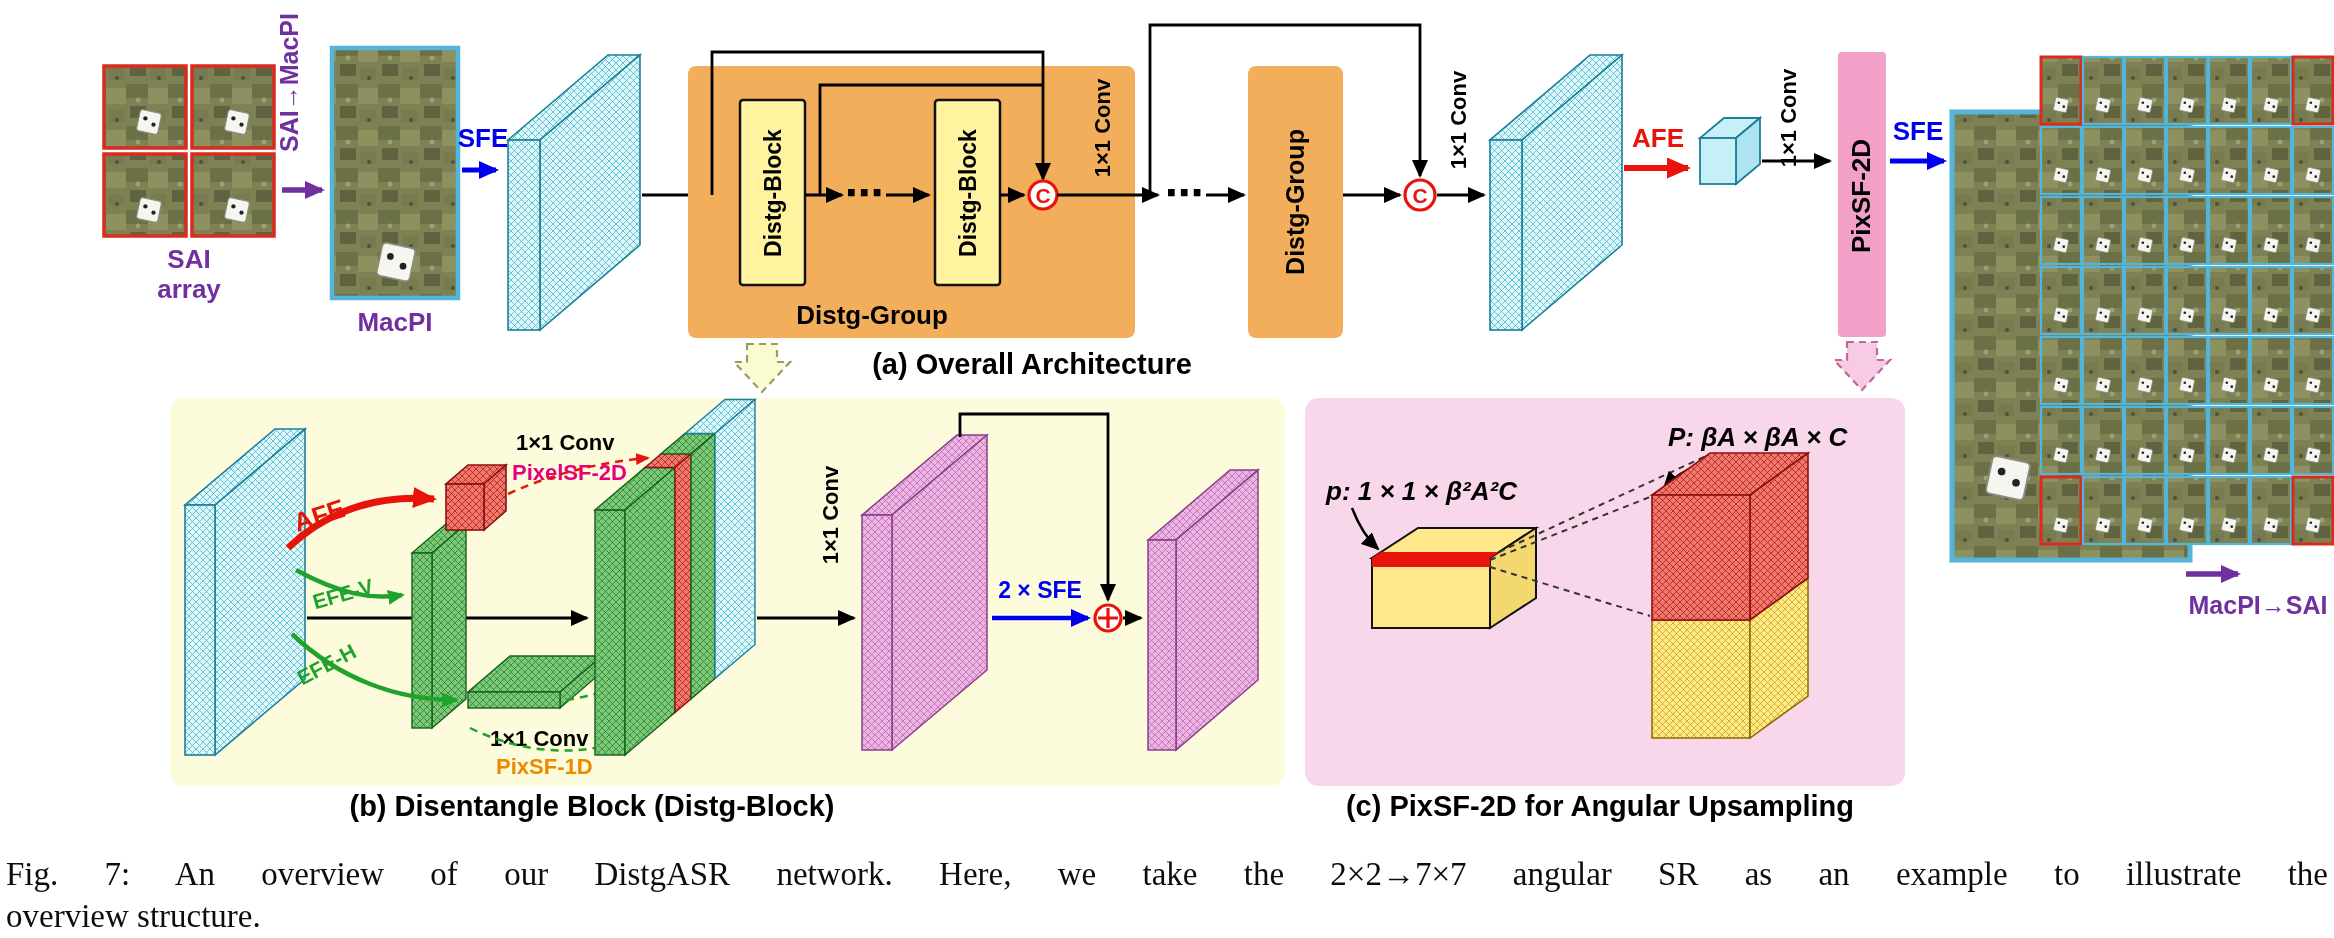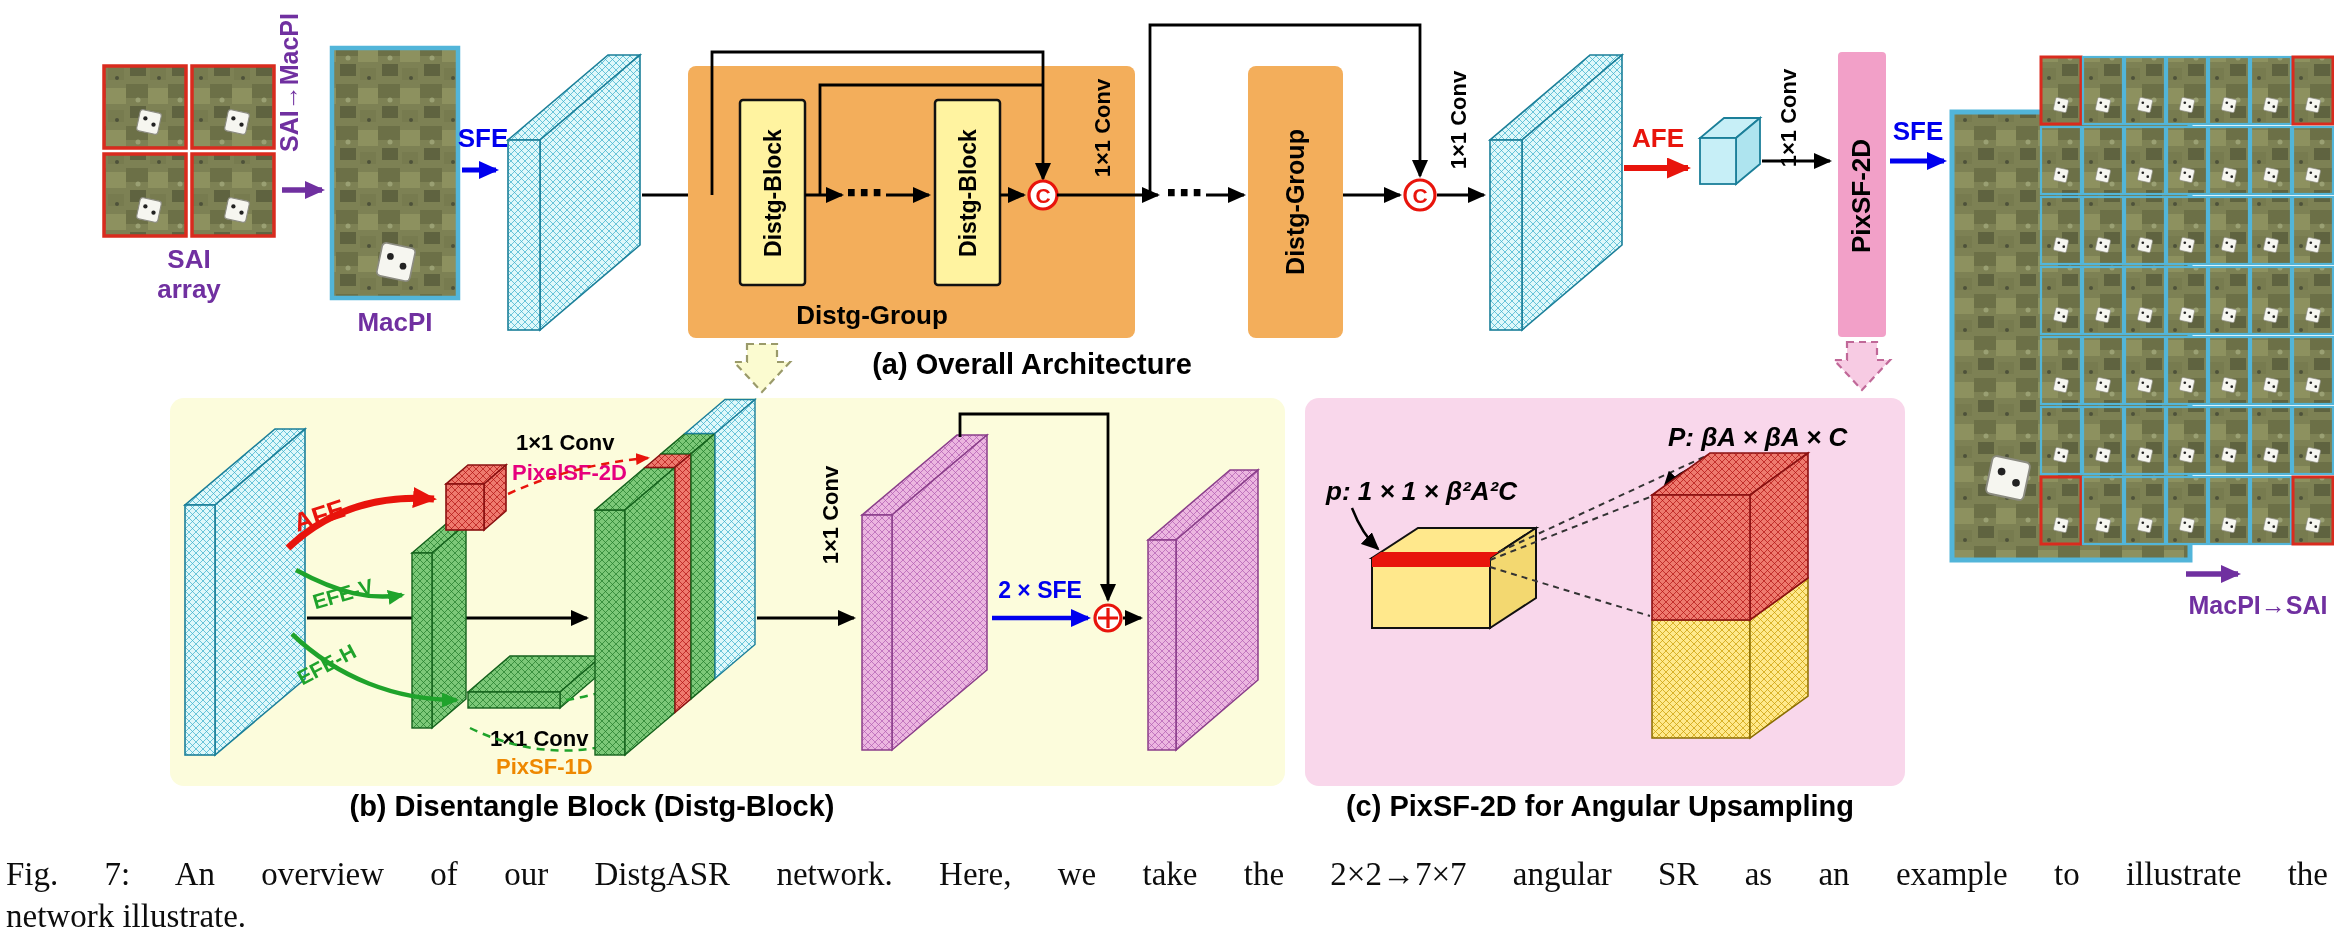--- a/index.html
+++ b/index.html
@@ -512,15 +512,15 @@
     <polygon points="1750,495 1808,453 1808,578 1750,620" fill="url(#hatchRed)"></polygon>
     <rect x="1652" y="495" width="98" height="125" fill="url(#hatchRed)"></rect>
   </g>
 
   <text x="1600" y="816" text-anchor="middle" font-size="29" font-weight="bold" fill="#000">(c) PixSF-2D for Angular Upsampling</text>
 </g>
 </svg>
 
 <div class="caption">
   <div class="cap1">Fig. 7: An overview of our DistgASR network. Here, we take the 2×2→7×7 angular SR as an example to illustrate the</div>
-  <div class="cap2">network illustrate.</div>
+  <div class="cap2">overview structure.</div>
 </div>
 </div>
 
 </body></html>

